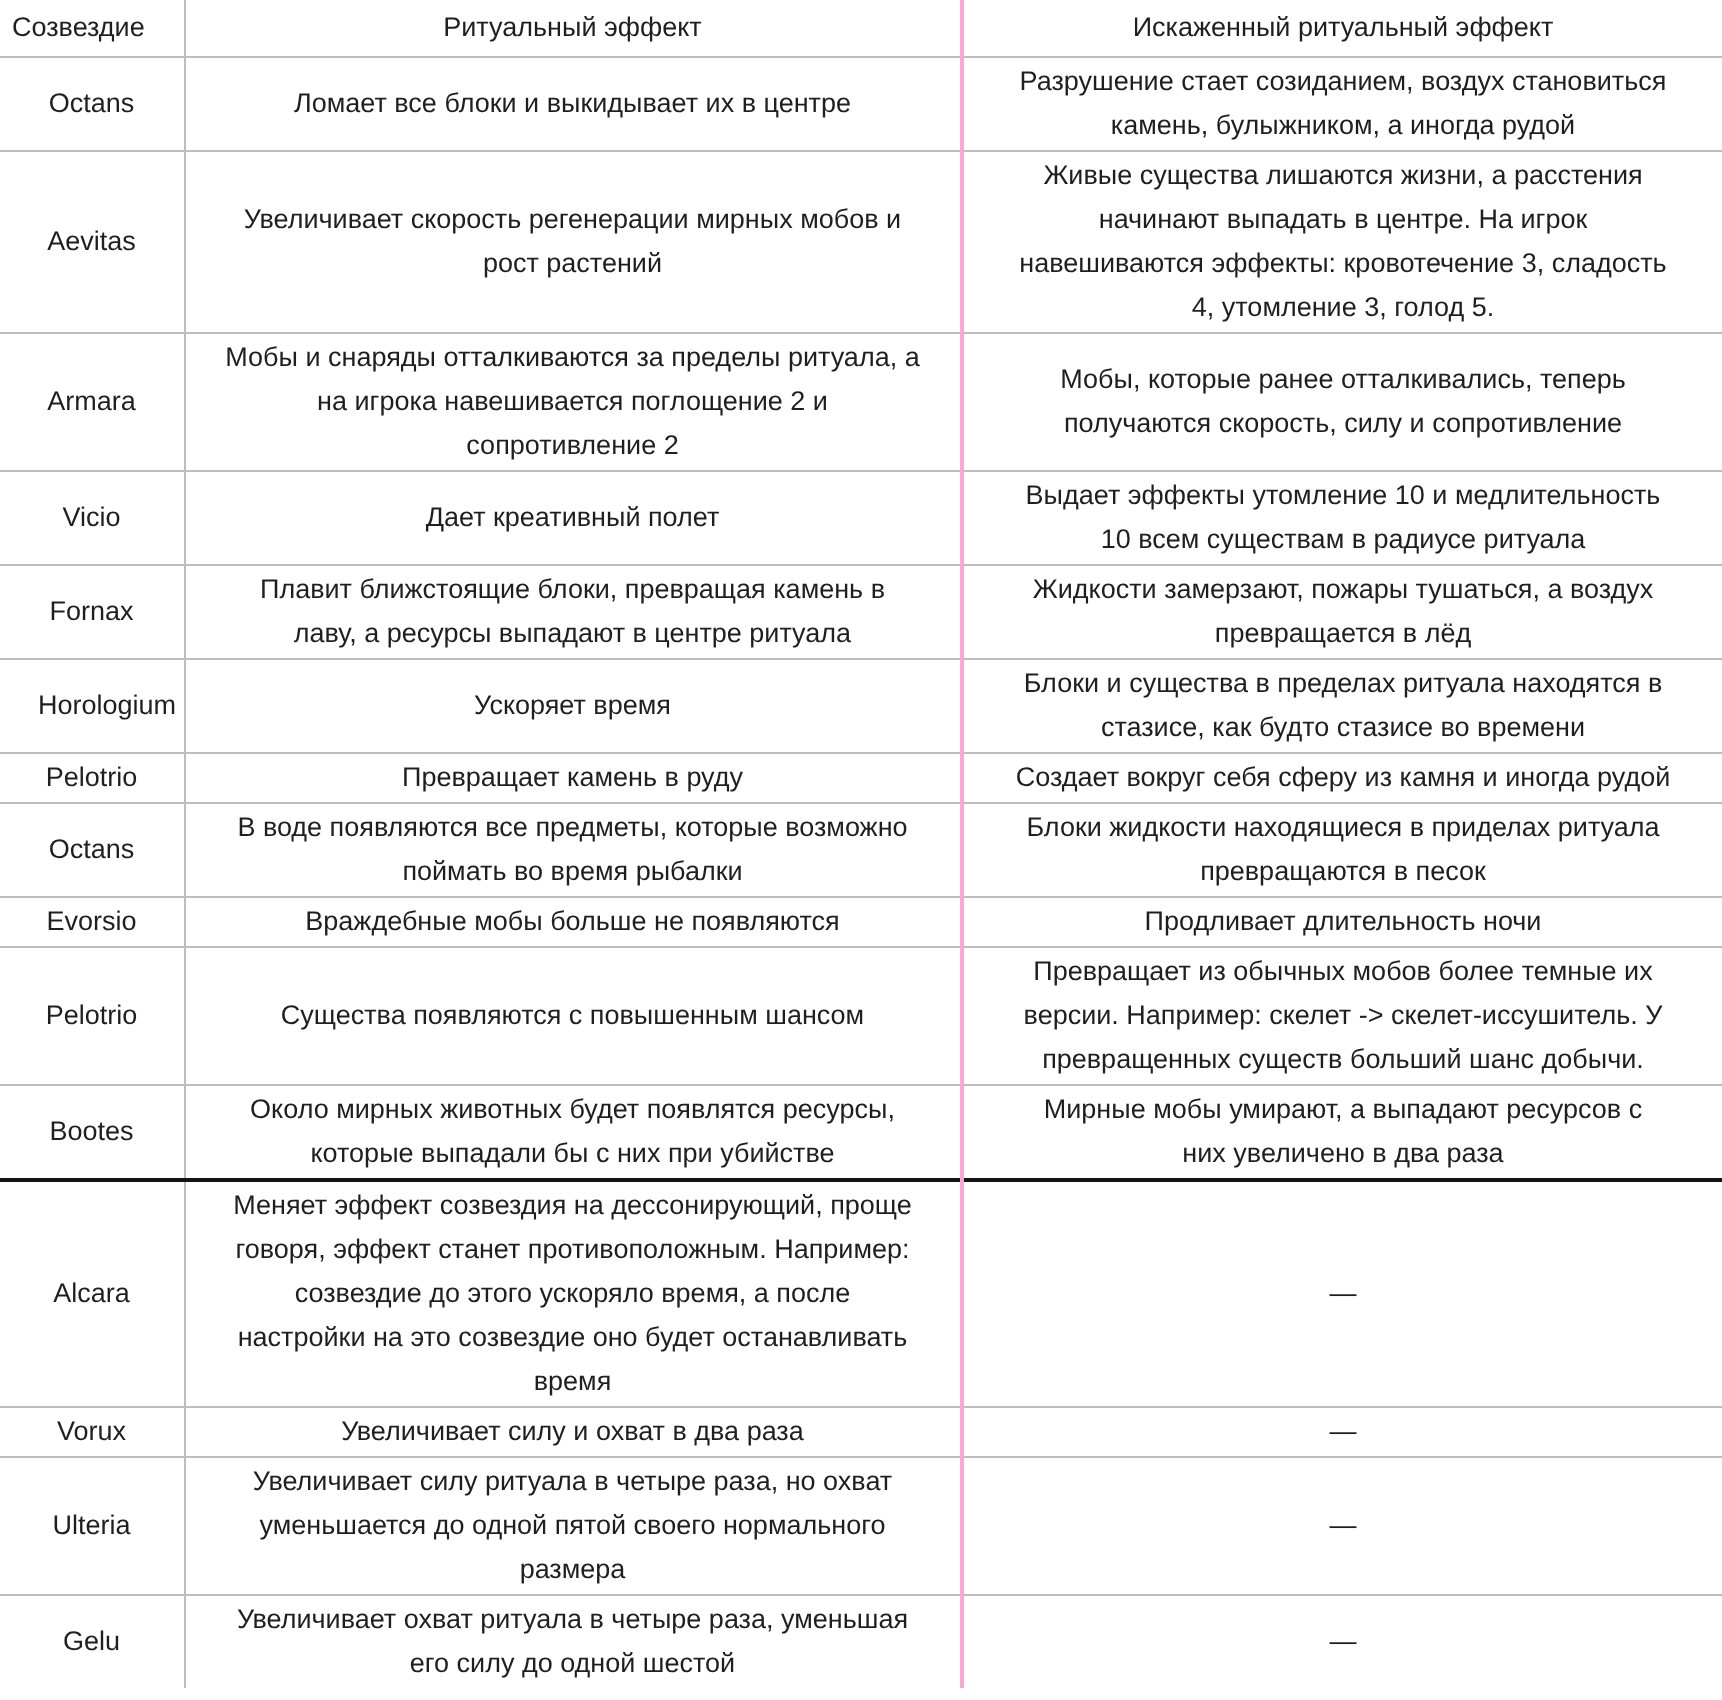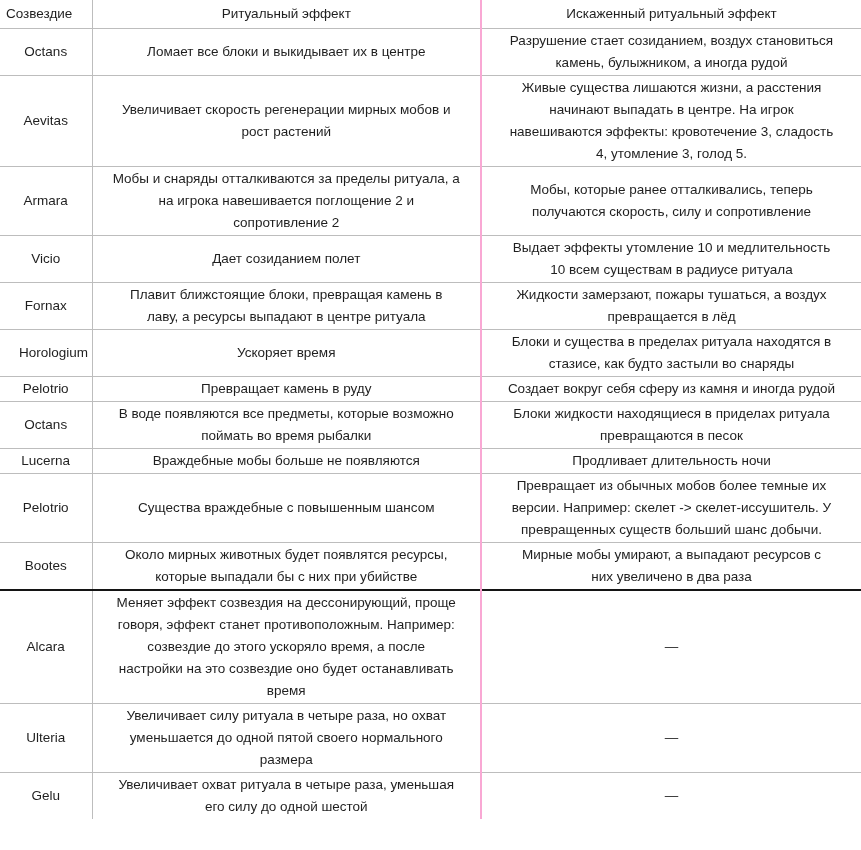--- a/index.html
+++ b/index.html
@@ -88,57 +88,57 @@
       <tr>
         <td class="c-name">Armara</td>
         <td class="c-effect">Мобы и снаряды отталкиваются за пределы ритуала, а
 на игрока навешивается поглощение 2 и
 сопротивление 2</td>
         <td class="c-dist">Мобы, которые ранее отталкивались, теперь
 получаются скорость, силу и сопротивление</td>
       </tr>
       <tr>
         <td class="c-name">Vicio</td>
-        <td class="c-effect">Дает созиданием полет</td>
+        <td class="c-effect">Дает креативный полет</td>
         <td class="c-dist">Выдает эффекты утомление 10 и медлительность
 10 всем существам в радиусе ритуала</td>
       </tr>
       <tr>
         <td class="c-name">Fornax</td>
         <td class="c-effect">Плавит ближстоящие блоки, превращая камень в
 лаву, а ресурсы выпадают в центре ритуала</td>
         <td class="c-dist">Жидкости замерзают, пожары тушаться, а воздух
 превращается в лёд</td>
       </tr>
       <tr>
         <td class="c-name">Horologium</td>
         <td class="c-effect">Ускоряет время</td>
         <td class="c-dist">Блоки и существа в пределах ритуала находятся в
-стазисе, как будто застыли во снаряды</td>
+стазисе, как будто стазисе во времени</td>
       </tr>
       <tr>
         <td class="c-name">Pelotrio</td>
         <td class="c-effect">Превращает камень в руду</td>
         <td class="c-dist">Создает вокруг себя сферу из камня и иногда рудой</td>
       </tr>
       <tr>
         <td class="c-name">Octans</td>
         <td class="c-effect">В воде появляются все предметы, которые возможно
 поймать во время рыбалки</td>
         <td class="c-dist">Блоки жидкости находящиеся в приделах ритуала
 превращаются в песок</td>
       </tr>
       <tr>
-        <td class="c-name">Lucerna</td>
+        <td class="c-name">Evorsio</td>
         <td class="c-effect">Враждебные мобы больше не появляются</td>
         <td class="c-dist">Продливает длительность ночи</td>
       </tr>
       <tr>
         <td class="c-name">Pelotrio</td>
-        <td class="c-effect">Существа враждебные с повышенным шансом</td>
+        <td class="c-effect">Существа появляются с повышенным шансом</td>
         <td class="c-dist">Превращает из обычных мобов более темные их
 версии. Например: скелет -&gt; скелет-иссушитель. У
 превращенных существ больший шанс добычи.</td>
       </tr>
       <tr>
         <td class="c-name">Bootes</td>
         <td class="c-effect">Около мирных животных будет появлятся ресурсы,
 которые выпадали бы с них при убийстве</td>
         <td class="c-dist">Мирные мобы умирают, а выпадают ресурсов с
 них увеличено в два раза</td>
@@ -146,20 +146,25 @@
       <tr class="group-start">
         <td class="c-name">Alcara</td>
         <td class="c-effect">Меняет эффект созвездия на дессонирующий, проще
 говоря, эффект станет противоположным. Например:
 созвездие до этого ускоряло время, а после
 настройки на это созвездие оно будет останавливать
 время</td>
         <td class="c-dist dash">—</td>
       </tr>
       <tr>
+        <td class="c-name">Vorux</td>
+        <td class="c-effect">Увеличивает силу и охват в два раза</td>
+        <td class="c-dist dash">—</td>
+      </tr>
+      <tr>
         <td class="c-name">Ulteria</td>
         <td class="c-effect">Увеличивает силу ритуала в четыре раза, но охват
 уменьшается до одной пятой своего нормального
 размера</td>
         <td class="c-dist dash">—</td>
       </tr>
       <tr>
         <td class="c-name">Gelu</td>
         <td class="c-effect">Увеличивает охват ритуала в четыре раза, уменьшая
 его силу до одной шестой</td>

